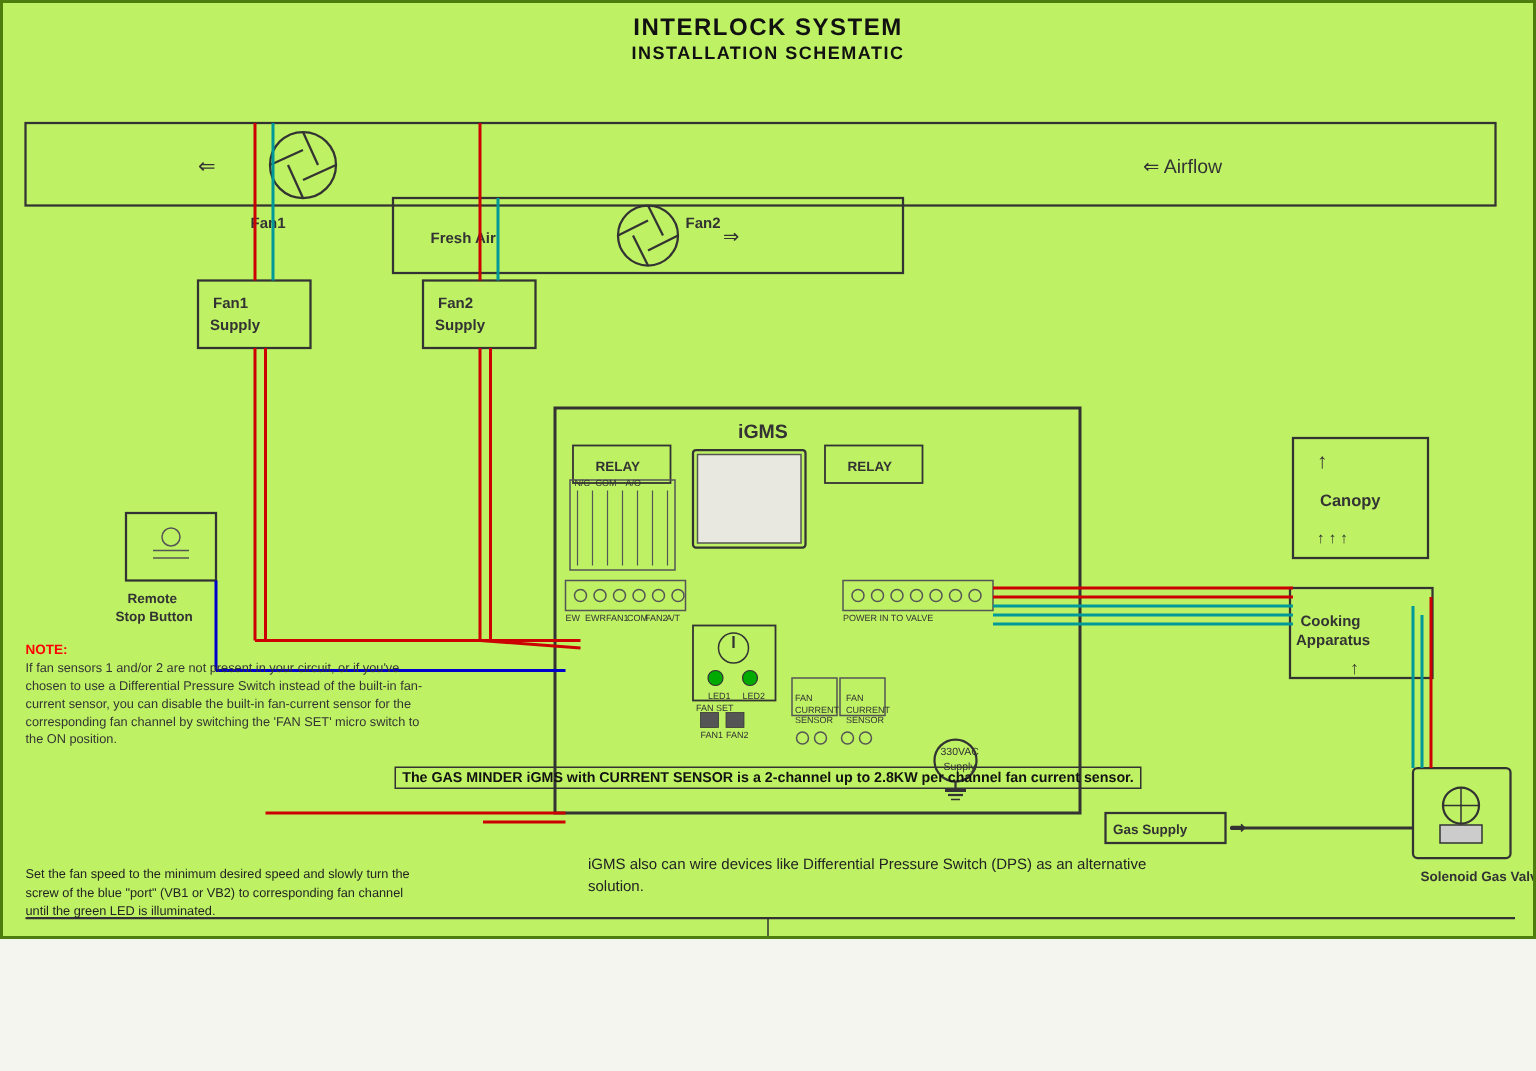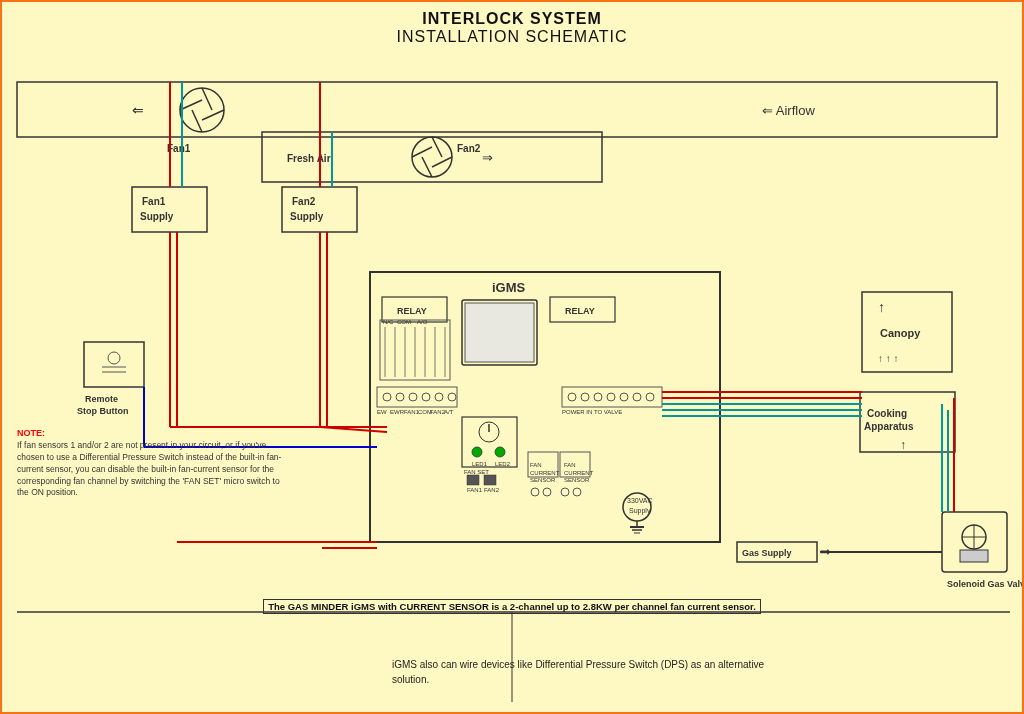--- a/index.html
+++ b/index.html
@@ -6,43 +6,43 @@
     body {
       width: 1024px;
       height: 714px;
       background: #f5f5f0;
       font-family: Arial, sans-serif;
       overflow: hidden;
       position: relative;
     }
     .page-container {
       width: 1024px;
-      height: 714px;
-      background: #fef9c3;
-      border: 2px solid #f97316;
+      height: 626px;
+      background: #bef264;
+      border: 2px solid #4d7c0f;
       position: relative;
       overflow: hidden;
     }
     .title-area {
       text-align: center;
       padding: 8px 0 4px;
       position: absolute;
       top: 0;
       left: 0;
       right: 0;
     }
     .title-line1 {
       font-size: 16px;
       font-weight: bold;
       letter-spacing: 1px;
       color: #111;
     }
     .title-line2 {
-      font-size: 16px;
-      font-weight: normal;
+      font-size: 12px;
+      font-weight: bold;
       letter-spacing: 1px;
       color: #111;
     }
 
     
     .diagram-svg {
       position: absolute;
       top: 0;
       left: 0;
       width: 1024px;
@@ -326,20 +326,25 @@
 
   <div class="note-text">
     <span class="note-label">NOTE:</span><br>
     <span style="white-space: pre-line; margin-top: 38px;">If fan sensors 1 and/or 2 are not present in your circuit, or if you've chosen to use a Differential Pressure Switch instead of the built-in fan-current sensor, you can disable the built-in fan-current sensor for the corresponding fan channel by switching the 'FAN SET' micro switch to the ON position.</span>
   </div>
 
   <div class="bottom-bar">
     <span class="bottom-bar-box">The GAS MINDER iGMS with CURRENT SENSOR is a 2-channel up to 2.8KW per channel fan current sensor.</span>
   </div>
 
+  <div class="footer-left">
+    <span style="white-space: pre-line;">Set the fan speed to the minimum desired speed and slowly turn the
+screw of the  blue "port" (VB1 or VB2) to corresponding fan channel
+until the green LED is illuminated.</span>
+  </div>
 
   <div class="footer-right">
     <p>iGMS also can wire devices like Differential Pressure Switch (DPS) as
 an alternative solution.</p>
     <br>
   </div>
 
 </div>
 
 </body></html>

